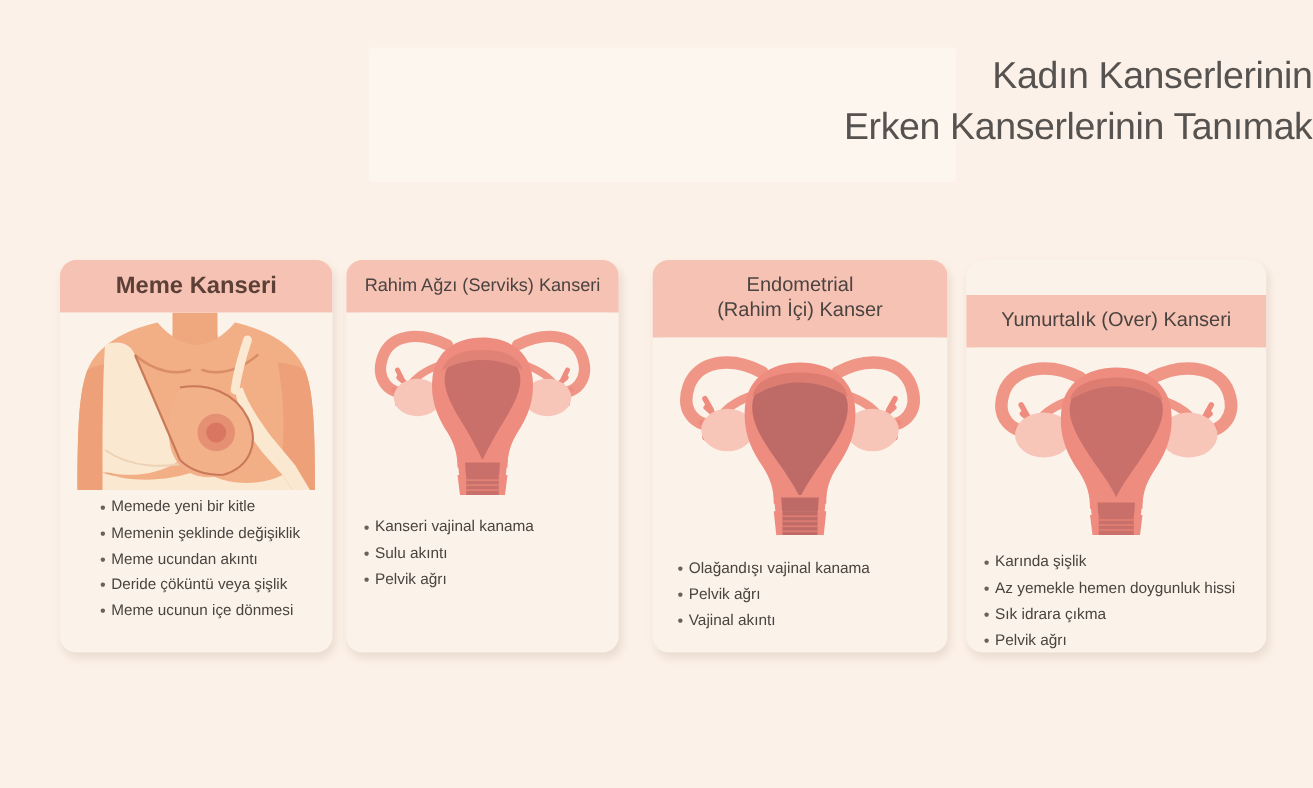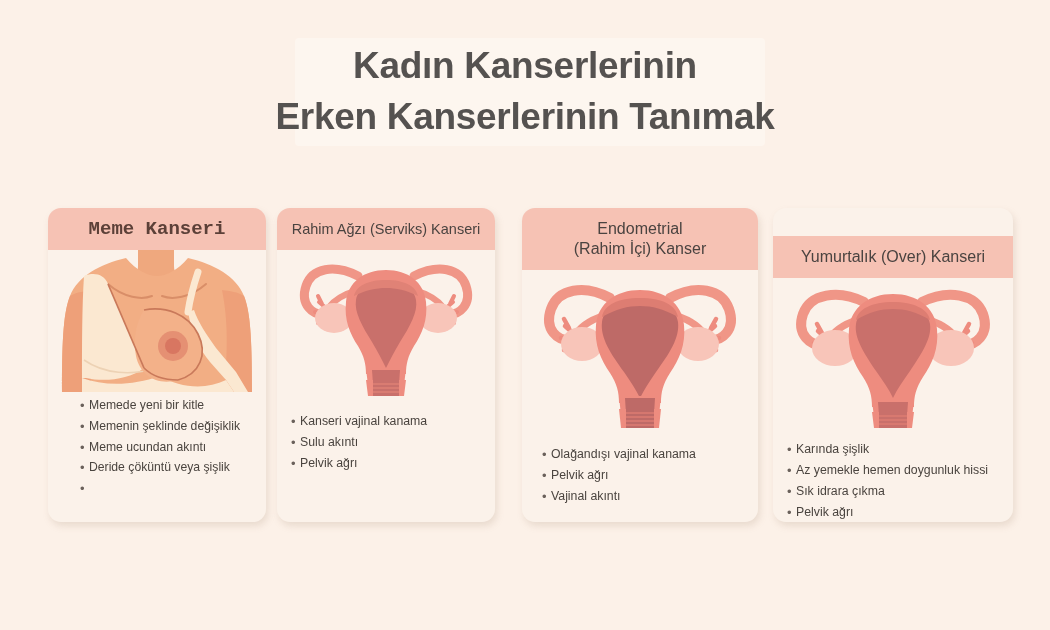--- a/index.html
+++ b/index.html
@@ -12,24 +12,24 @@
   }
   .title-band{
     position:absolute;
     left:295px;top:38px;width:470px;height:108px;
     background:#FDF6EF;
     border-radius:4px;
   }
   .page-title{
     position:absolute;
     left:0;top:40px;width:1050px;
-    text-align:center;
+    text-align:right;
     color:#555250;
-    font-size:37px;
-    font-weight:bold;
+    font-size:30px;
+    font-weight:normal;
     line-height:1.38;
     letter-spacing:-0.3px;
   }
   .page-title .l2{display:block;}
 
   .cards{
     position:absolute;
     left:0;top:208px;width:1050px;height:320px;
   }
   .card{
@@ -50,21 +50,21 @@
   .card-header{
     background:#F6C2B4;
     color:#5C4038;
     text-align:center;
     font-size:17px;
     font-weight:bold;
     line-height:1.28;
     display:flex;align-items:center;justify-content:center;
     flex:0 0 auto;
   }
-  .c1 .card-header{height:42px;font-size:19px;font-family:Liberation Mono, monospace;}
+  .c1 .card-header{height:42px;font-size:19px;}
   .c2 .card-header{height:42px;font-size:14.5px;font-weight:normal;color:#4A4340;}
   .c3 .card-header{height:62px;font-size:16px;font-weight:normal;color:#4A4340;padding:0 20px;}
   .c4 .card-header{height:42px;font-size:16px;font-weight:normal;color:#4A4340;margin-top:28px;}
 
   .card-art{
     position:relative;
     flex:0 0 auto;
     display:flex;align-items:flex-start;justify-content:center;
   }
   .c1 .card-art{height:142px;overflow:hidden;}
@@ -166,20 +166,21 @@
       <li class="bullet-row">
         <span class="bullet-dot">•</span>
         <span class="bullet-text">Meme ucundan akıntı</span>
       </li>
       <li class="bullet-row">
         <span class="bullet-dot">•</span>
         <span class="bullet-text">Deride çöküntü veya şişlik</span>
       </li>
       <li class="bullet-row">
         <span class="bullet-dot">•</span>
+        <span class="bullet-text">Meme ucunun içe dönmesi</span>
       </li>
     </ul>
   </div>
 
   <div class="card c2">
     <div class="card-header">Rahim Ağzı (Serviks) Kanseri</div>
     <div class="card-art">
       <svg width="200" height="150" viewBox="0 0 200 150">
         <rect x="0" y="0" width="200" height="150" fill="#FBF2EA"></rect>
 

